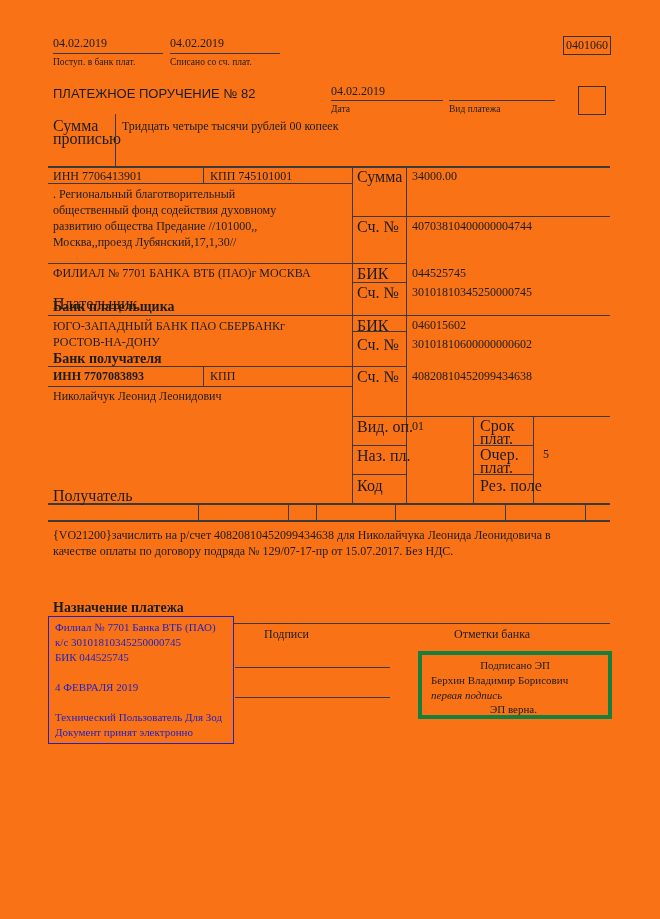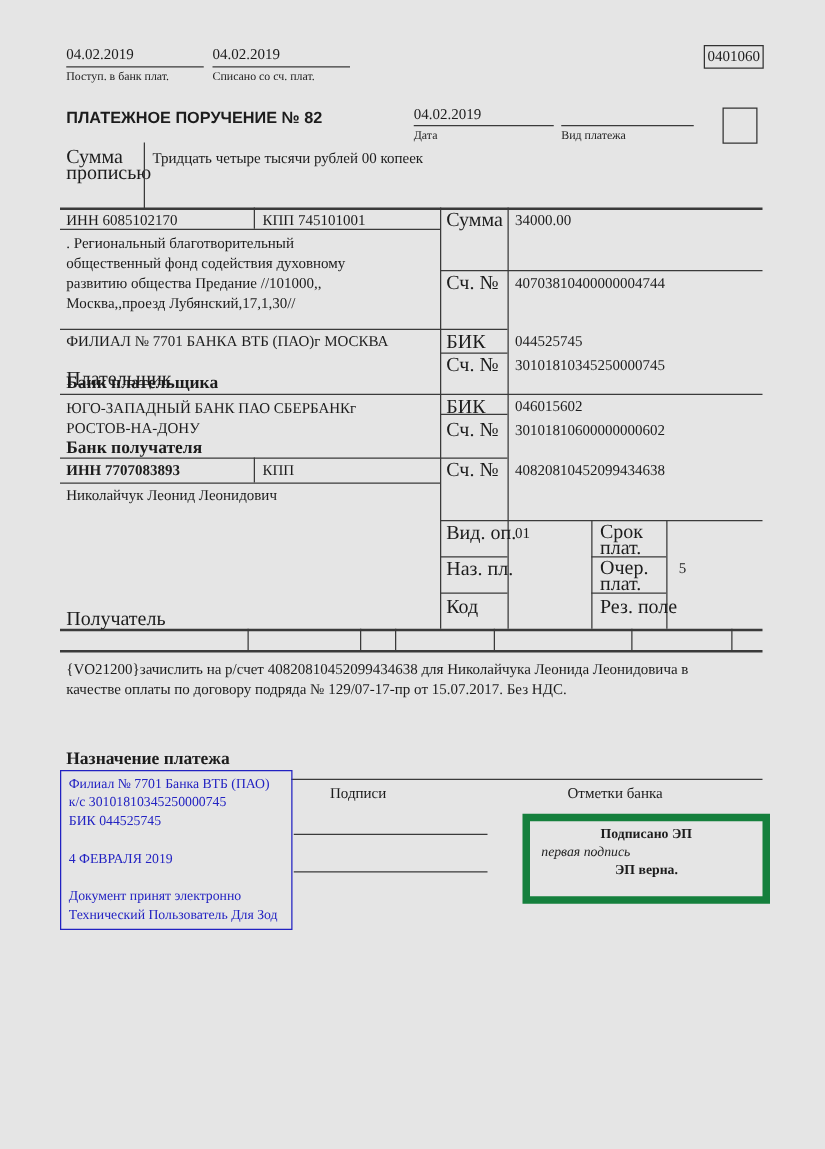--- a/index.html
+++ b/index.html
@@ -1,33 +1,33 @@
 <!DOCTYPE html>
 <html><head>
 <meta charset="utf-8">
 <style>
   html,body{margin:0;padding:0;background:#fff;}
-  .page{position:relative;width:660px;height:919px;background:#e5e5e5;
+  .page{position:relative;width:660px;height:919px;background:#f97316;
         font-family:"Liberation Serif", serif;color:#1c1c1c;overflow:hidden;}
   .t{position:absolute;font-size:12px;line-height:15px;white-space:nowrap;}
   .wrap{white-space:normal;}
   .sm{font-size:9.5px;line-height:11px;}
   .md{font-size:14px;line-height:12px;font-weight:bold;}
   .lab{font-size:16px;line-height:13px;}
-  .b{font-weight:bold;}
+  .b{font-weight:normal;}
   .i{font-style:italic;}
   .sans{font-family:"Liberation Sans", sans-serif;}
   .hl{position:absolute;height:1px;background:#3a3a3a;}
   .hl2{position:absolute;height:2px;background:#3a3a3a;}
   .vl{position:absolute;width:1px;background:#3a3a3a;}
   .box{position:absolute;border:1.5px solid #333;}
   .bluebox{position:absolute;border:1.5px solid #2222c2;color:#2222c2;
            font-size:11px;line-height:15px;padding:3px 6px;}
   .stamp-line{min-height:15px;}
-  .stampbox{position:absolute;border:6px solid #15803d;font-size:11px;line-height:15px;}
+  .stampbox{position:absolute;border:4px solid #15803d;font-size:11px;line-height:15px;}
 </style>
 </head>
 <body>
 
 <div class="page">
 
   <div class="t" style="left:53px;top:36px;">04.02.2019</div>
   <div class="hl" style="left:53px;top:53px;width:110px;"></div>
   <div class="t sm" style="left:53px;top:57px;">Поступ. в банк плат.</div>
 
@@ -73,21 +73,21 @@
   <div class="vl" style="left:473px;top:416px;height:87px;"></div>
   <div class="vl" style="left:533px;top:416px;height:87px;"></div>
 
   <div class="vl" style="left:198px;top:503px;height:17px;"></div>
   <div class="vl" style="left:288px;top:503px;height:17px;"></div>
   <div class="vl" style="left:316px;top:503px;height:17px;"></div>
   <div class="vl" style="left:395px;top:503px;height:17px;"></div>
   <div class="vl" style="left:505px;top:503px;height:17px;"></div>
   <div class="vl" style="left:585px;top:503px;height:17px;"></div>
 
-  <div class="t" style="left:53px;top:169px;">ИНН 6085102170</div>
+  <div class="t" style="left:53px;top:169px;">ИНН 7706413901</div>
   <div class="t" style="left:210px;top:169px;">КПП 745101001</div>
   <div class="t lab" style="left:357px;top:170px;">Сумма</div>
   <div class="t" style="left:412px;top:169px;">34000.00</div>
   <div class="t wrap" style="left:53px;top:186px;width:242px;line-height:16px;">. Региональный благотворительный общественный фонд содействия духовному развитию общества Предание //101000,, Москва,,проезд Лубянский,17,1,30//</div>
   <div class="t lab" style="left:53px;top:249px;margin-top:48px;">Плательщик</div>
   <div class="t lab" style="left:357px;top:220px;">Сч. №</div>
   <div class="t" style="left:412px;top:219px;">40703810400000004744</div>
 
   <div class="t" style="left:53px;top:266px;">ФИЛИАЛ № 7701 БАНКА ВТБ (ПАО)г МОСКВА</div>
   <div class="t lab" style="left:357px;top:267px;">БИК</div>
@@ -128,23 +128,24 @@
   <div class="hl" style="left:235px;top:667px;width:155px;"></div>
   <div class="hl" style="left:235px;top:697px;width:155px;"></div>
 
   <div class="bluebox" style="left:48px;top:616px;width:172px;">
     <div class="stamp-line">Филиал № 7701 Банка ВТБ (ПАО)</div>
     <div class="stamp-line">к/с 30101810345250000745</div>
     <div class="stamp-line">БИК 044525745</div>
     <div class="stamp-line"></div>
     <div class="stamp-line">4 ФЕВРАЛЯ 2019</div>
     <div class="stamp-line"></div>
+    <div class="stamp-line">Технический Пользователь Для Зод</div>
     <div class="stamp-line">Документ принят электронно</div>
-    <div class="stamp-line">Технический Пользователь Для Зод</div>
   </div>
 
   <div class="stampbox" style="left:418px;top:651px;width:186px;height:60px;">
     <div class="b" style="text-align:center;margin-top:3px;">Подписано ЭП</div>
+    <div style="padding-left:9px;">Берхин Владимир Борисович</div>
     <div class="i" style="padding-left:9px;">первая подпись</div>
     <div class="b" style="padding-left:68px;margin-top:-1px;">ЭП верна.</div>
   </div>
 
 </div>
 
 </body></html>

